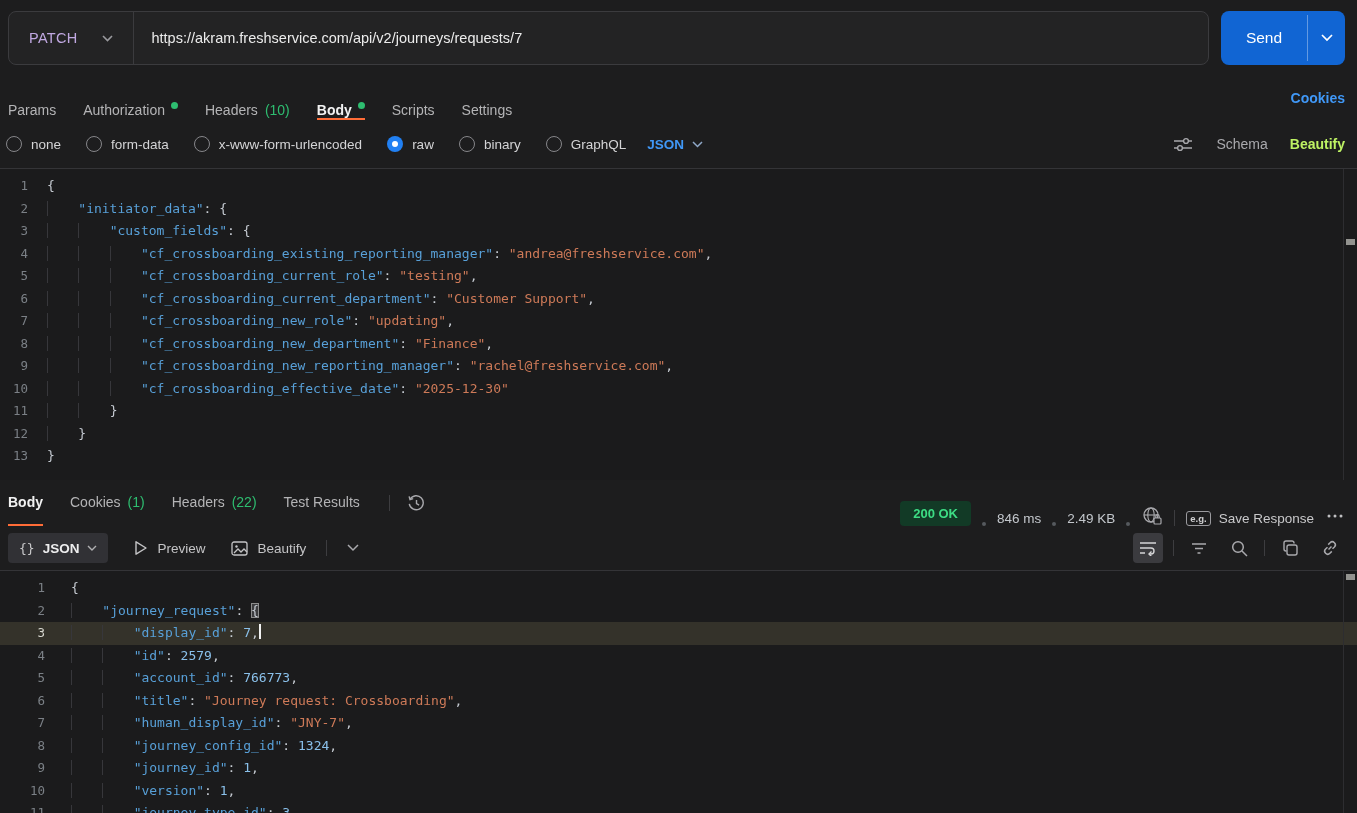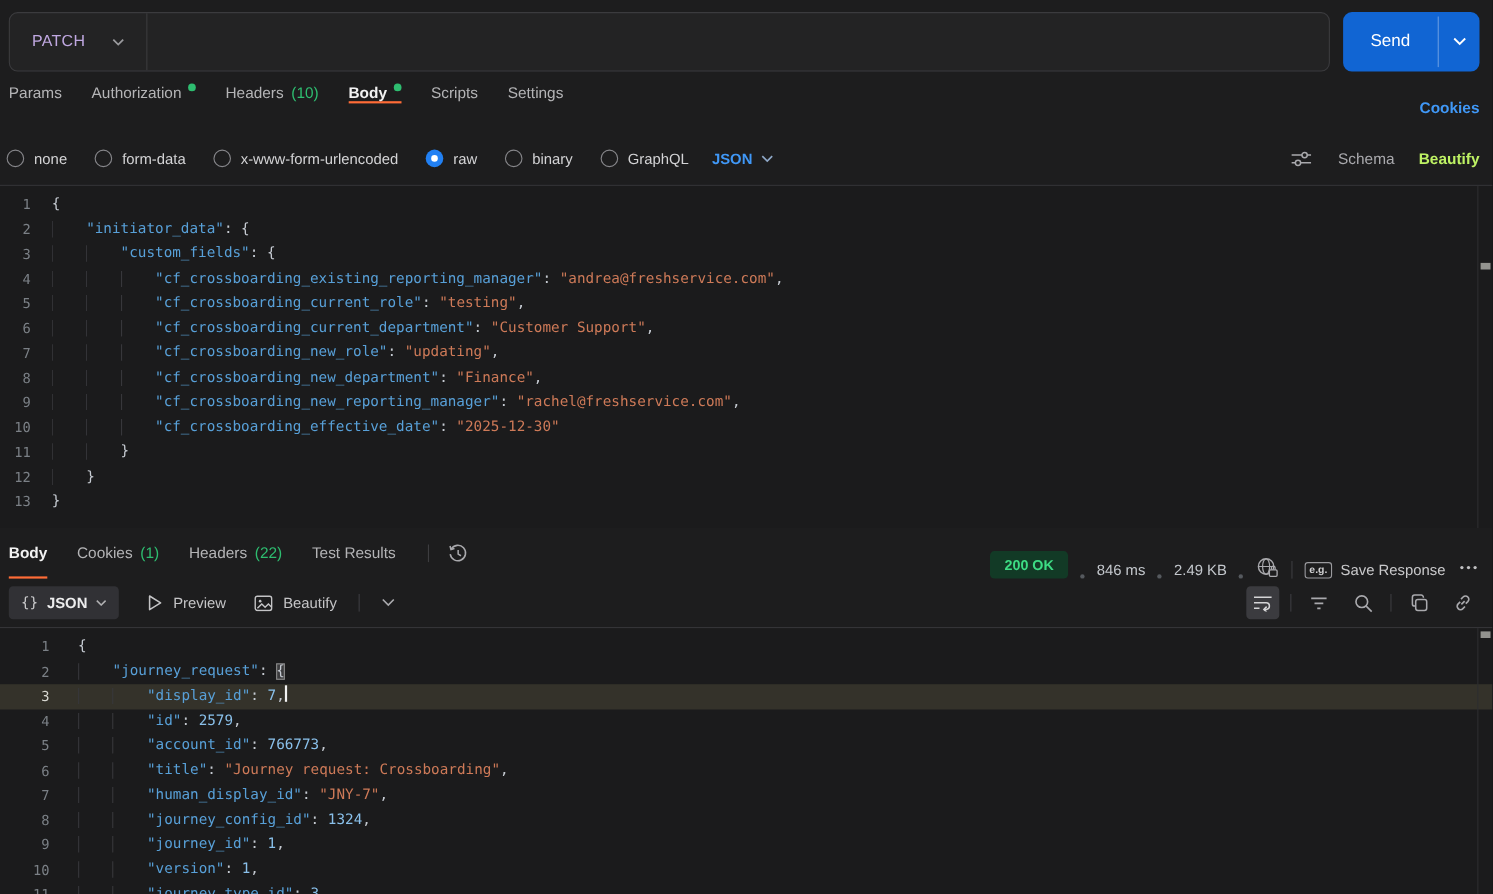--- a/index.html
+++ b/index.html
@@ -93,34 +93,35 @@
 
   <div class="url-row">
     <div class="url-field">
       <span class="method">PATCH</span>
       <span class="method-caret">
         <svg width="11" height="7" viewBox="0 0 11 7">
             <path d="M1 1l4.5 4.5L10 1" fill="none" stroke="#9a9a9e" stroke-width="1.6"></path>
           </svg>
       </span>
       <span class="field-sep"></span>
+      <span class="url-text">https://akram.freshservice.com/api/v2/journeys/requests/7</span>
     </div>
     <div class="send-btn">
       <span class="send-main">Send</span>
       <span class="send-sep"></span>
       <span class="send-caret">
         <svg width="12" height="8" viewBox="0 0 12 8">
             <path d="M1 1l5 5 5-5" fill="none" stroke="#fff" stroke-width="1.7"></path>
           </svg>
       </span>
     </div>
   </div>
 
   <div class="tabs-row">
-    <div id="req-tabs" style="display:flex;align-items:flex-start">
+    <div id="req-tabs" style="display:flex;align-items:flex-end">
         <div class="tab">
           <span>Params</span>
         </div>
         <div class="tab">
           <span>Authorization</span>
           <span class="dot"></span>
         </div>
         <div class="tab">
           <span>Headers</span>
           <span class="count">(10)</span>

